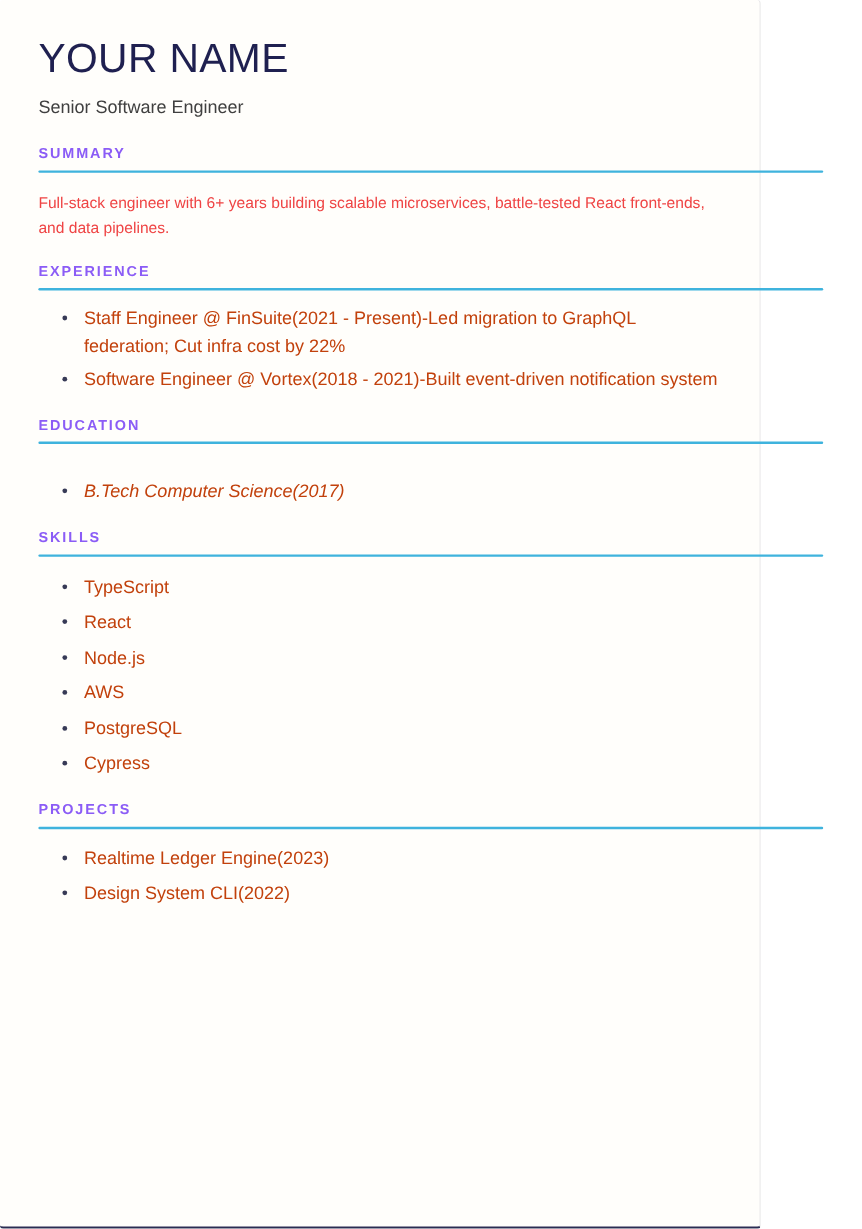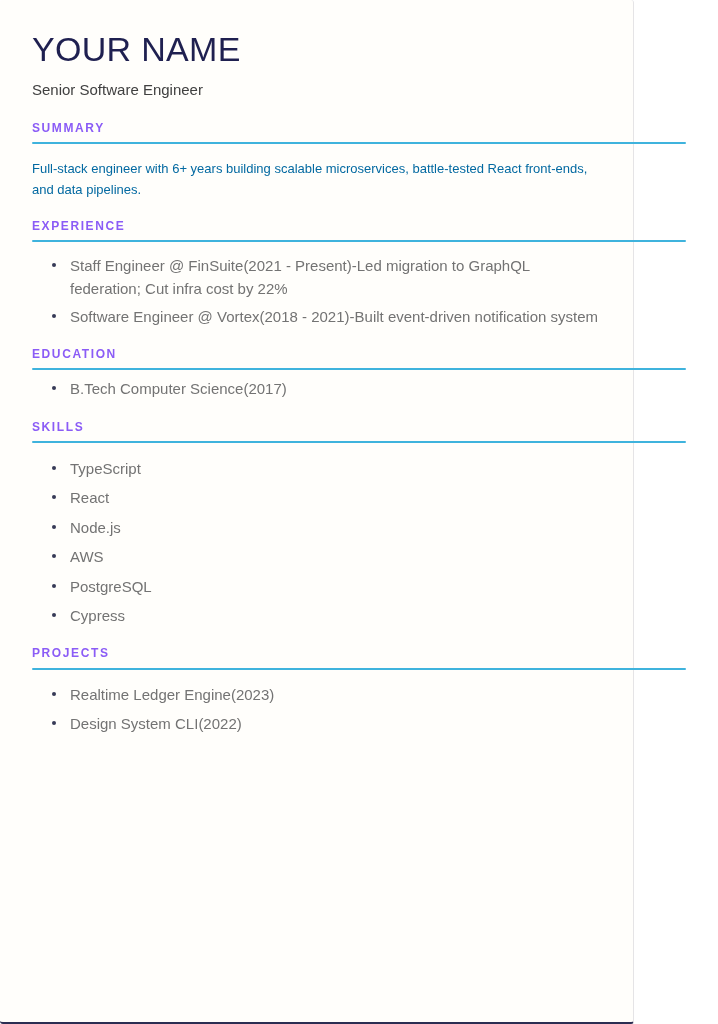--- a/index.html
+++ b/index.html
@@ -71,37 +71,37 @@
     background: #3fb3dd;
     border-radius: 1px;
   }
 
   
   .summary-text {
     margin: 14px 0 0 0;
     padding: 0;
     font-size: 13px;
     line-height: 1.62;
-    color: #0369a1;
+    color: #ef4444;
     max-width: 622px;
   }
 
   .bullet-list {
     margin: 12px 0 0 0;
     padding: 0 0 0 20px;
     list-style: none;
   }
 
   .bullet-list li {
     position: relative;
     margin: 0 0 4px 0;
     padding: 0 0 0 18px;
     font-size: 15px;
     line-height: 1.56;
-    color: #737373;
+    color: #c2410c;
     max-width: 630px;
   }
   .bullet-list li:last-child { margin-bottom: 0; }
 
   .bullet-list li::before {
     content: "";
     position: absolute;
     left: 0;
     top: 9px;
     width: 4px;
@@ -109,21 +109,21 @@
     border-radius: 50%;
     background: #373a56;
   }
 
   .bullet-list.skills-list { margin-top: 14px; }
   .bullet-list.skills-list li { margin-bottom: 6px; }
 
   .bullet-list.projects-list { margin-top: 13px; }
   .bullet-list.projects-list li { margin-bottom: 6px; }
 
-  .bullet-list.education-list { margin-top: 7px; }
+  .bullet-list.education-list { margin-top: 28px; font-style: italic; }
 </style>
 </head>
 <body>
 
 <div class="resume-page">
 
   <header>
     <h1 class="resume-name">YOUR NAME</h1>
     <p class="resume-title">Senior Software Engineer</p>
   </header>

